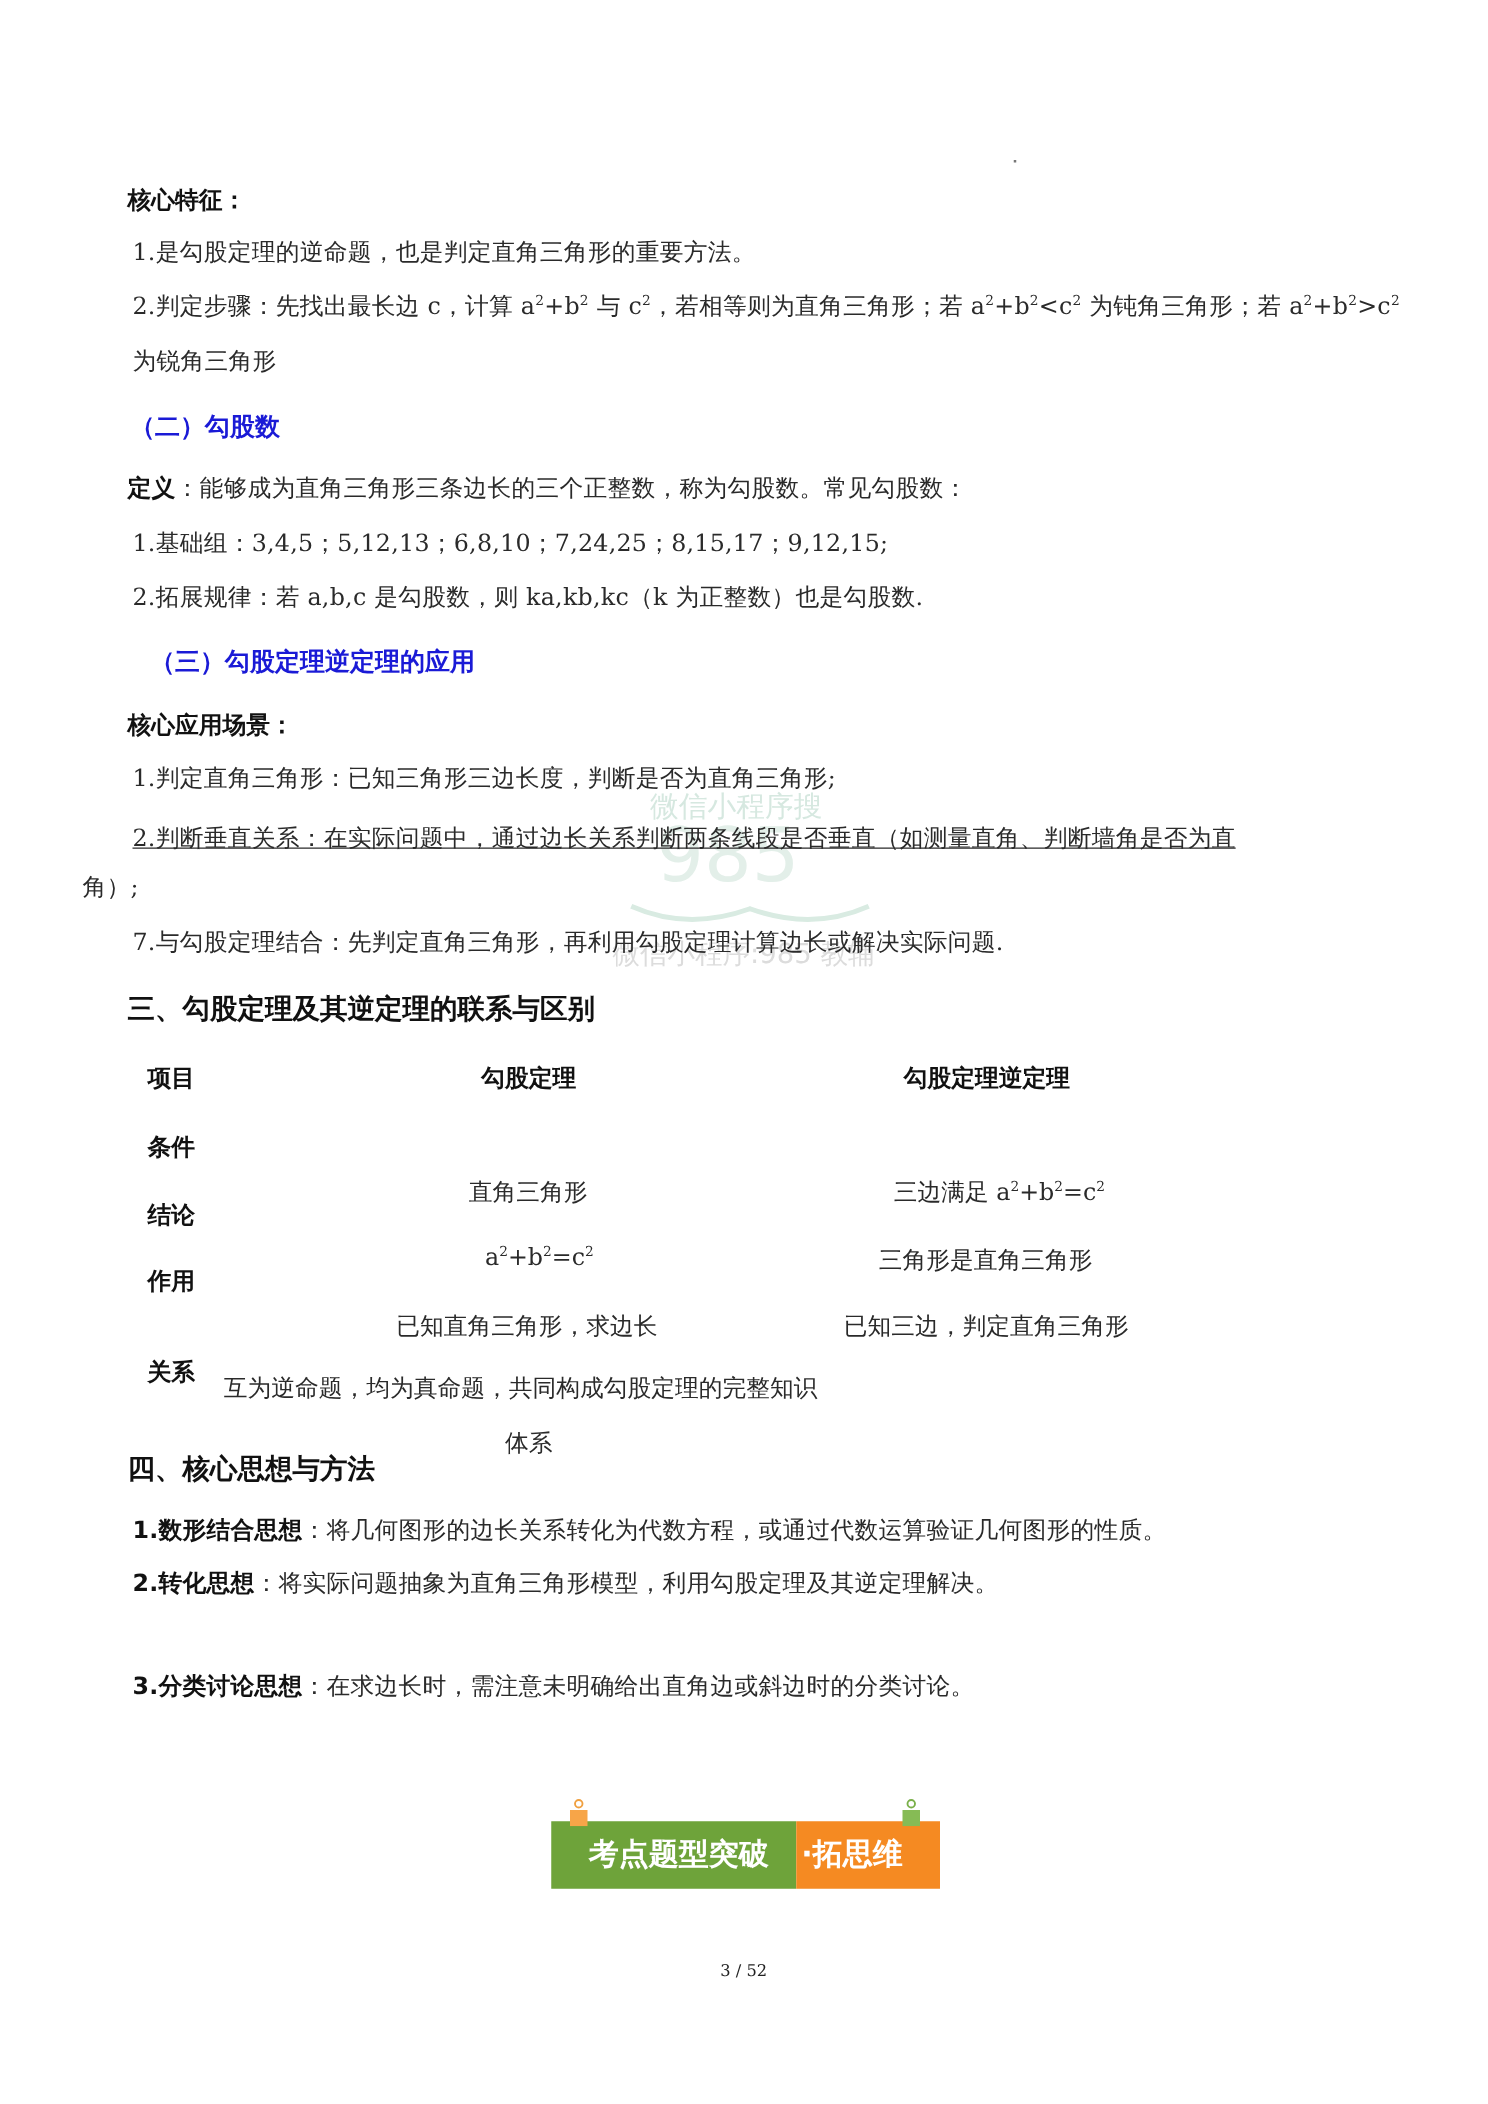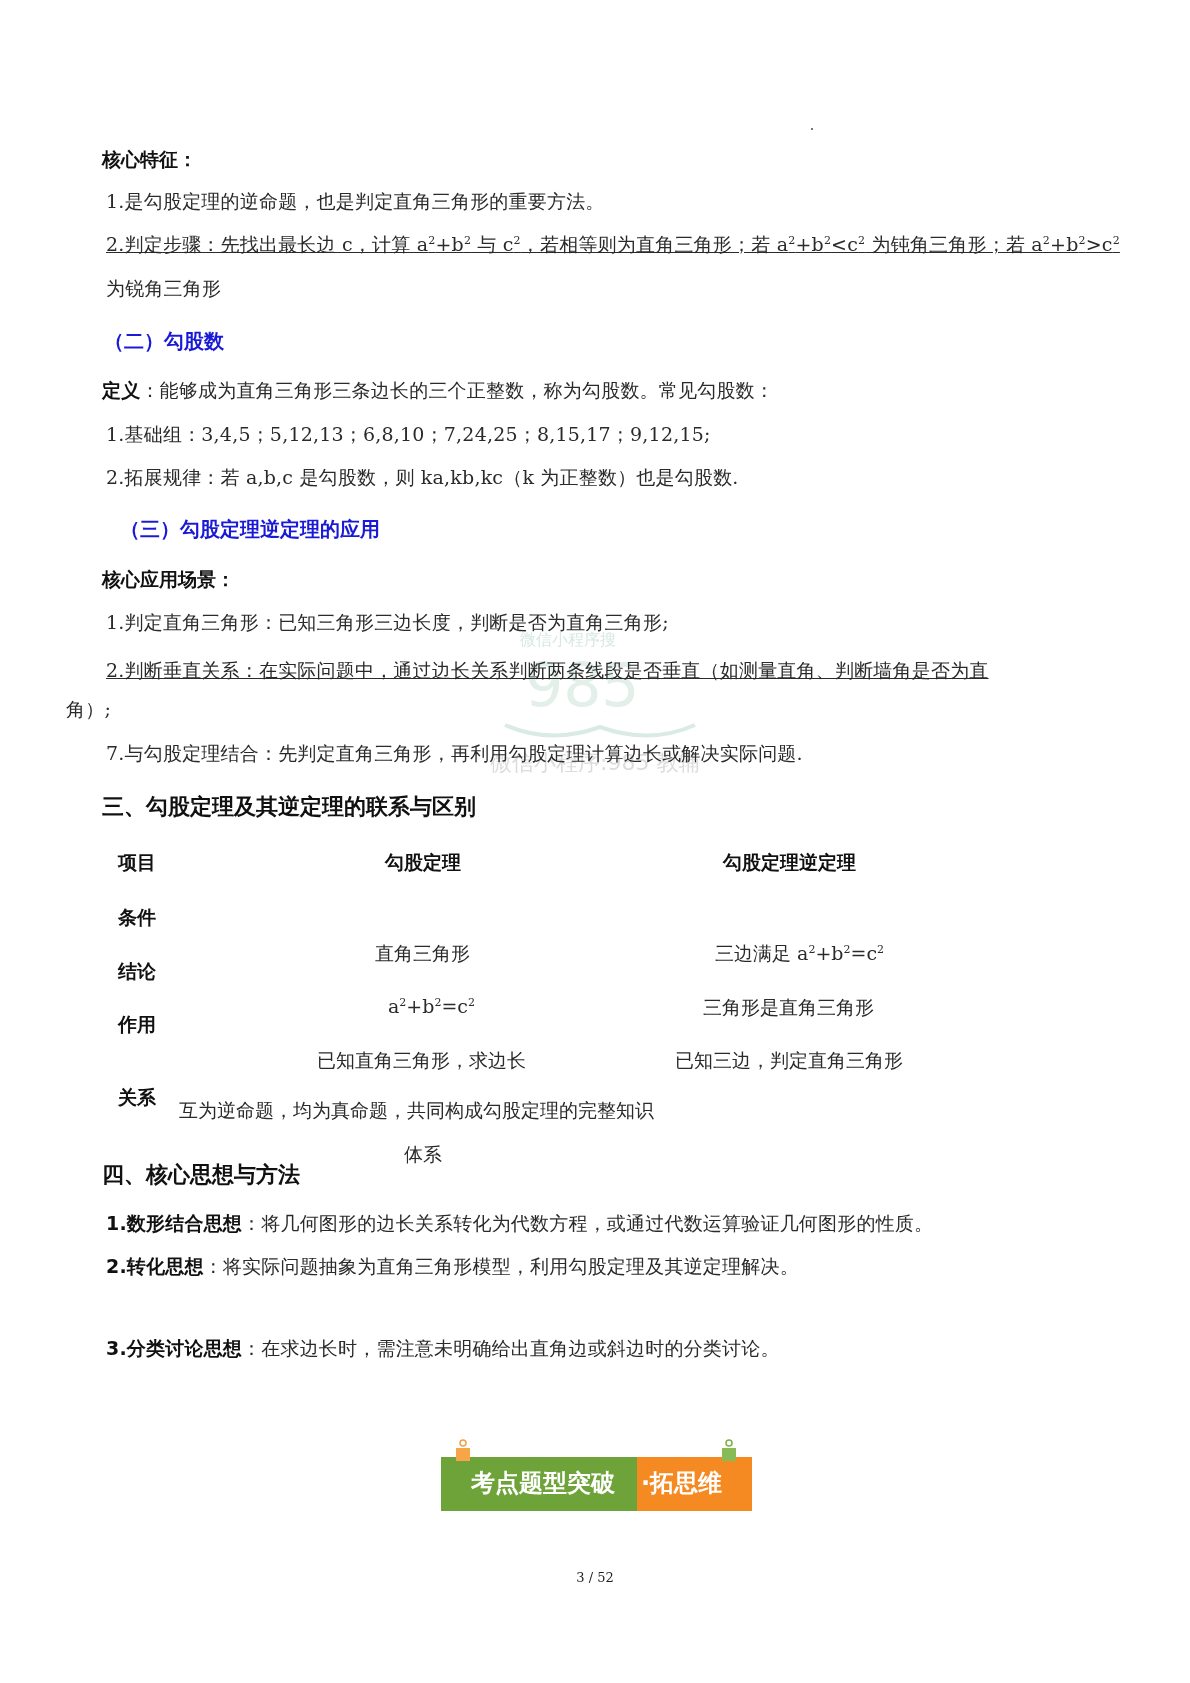--- a/index.html
+++ b/index.html
@@ -7,21 +7,21 @@
            font-family: "DejaVu Serif", "Liberation Serif", serif; color: #222; }
     .abs { position: absolute; white-space: nowrap; }
     .p { font-size: 19px; color: #2a2a2a; letter-spacing: 0.2px; }
     .bold-label { font-family: "DejaVu Sans", "Liberation Sans", sans-serif; font-weight: bold; color: #111; font-size: 19px; }
     .blue-h { font-family: "DejaVu Sans", "Liberation Sans", sans-serif; font-weight: bold; color: #1a1ad6; font-size: 20px; }
     .h2 { font-family: "DejaVu Sans", "Liberation Sans", sans-serif; font-weight: bold; color: #111; font-size: 22px; }
     sup { font-size: 11px; vertical-align: 7px; line-height: 0; }
     .tcell { font-size: 19px; color: #2a2a2a; text-align: center; margin-top: 36px; }
     .thead { font-family: "DejaVu Sans", "Liberation Sans", sans-serif; font-weight: bold; color: #111; font-size: 19px; }
     .watermark { position: absolute; left: 480px; top: 630px; width: 240px; height: 160px; pointer-events: none; }
-    .wm-top { position: absolute; left: 40px; top: 0; font-family: "DejaVu Sans", sans-serif; font-size: 16px; color: #d6e8e0; }
+    .wm-top { position: absolute; left: 40px; top: 0; font-family: "DejaVu Sans", sans-serif; font-size: 23px; color: #d6e8e0; }
     .wm-num { position: absolute; left: 45px; top: 20px; font-family: "DejaVu Sans", sans-serif; font-size: 60px; font-weight: normal; color: #e3efe9; }
     .wm-bottom { position: absolute; left: 10px; top: 118px; font-family: "DejaVu Sans", sans-serif; font-size: 22px; color: #dcdcdc; }
     .banner { position: absolute; left: 441px; top: 1457px; width: 311px; height: 54px; padding-left: 12px; }
     .banner-green { position: absolute; left: 0; top: 0; width: 196px; height: 54px; background: #6ea33a; }
     .banner-orange { position: absolute; left: 196px; top: 0; width: 115px; height: 54px; background: #f58a22; }
     .banner-text { position: absolute; top: 10px; font-family: "DejaVu Sans", sans-serif; font-weight: bold; font-size: 24px; color: #ffffff; }
     .clip { position: absolute; top: -18px; width: 16px; height: 22px; }
     .page-num { position: absolute; left: 0; width: 1190px; top: 1570px; text-align: center; font-size: 13px; color: #222; }
     .dot { position: absolute; left: 811px; top: 128px; width: 2px; height: 2px; background: #777; }
   </style>
@@ -34,21 +34,21 @@
   <div class="wm-top">微信小程序搜</div>
   <div class="wm-num">985</div>
   <svg style="position:absolute;left:20px;top:85px;" width="200" height="30">
     <path d="M5 10 Q50 30 100 12 Q150 30 195 10" stroke="#d9ebe2" stroke-width="4" fill="none"></path>
   </svg>
   <div class="wm-bottom">微信小程序:985 教辅</div>
 </div>
 
 <div class="abs bold-label" style="left:102px; top:147px;">核心特征：</div>
 <div class="abs p" style="left:106px; top:189px;">1.是勾股定理的逆命题，也是判定直角三角形的重要方法。</div>
-<div class="abs p" style="left:106px; top:232px;text-decoration:underline;">
+<div class="abs p" style="left:106px; top:232px;">
   <span>2.判定步骤：先找出最长边 c，计算 a</span><sup>2</sup><span>+b</span><sup>2</sup><span> 与 c</span><sup>2</sup><span>，若相等则为直角三角形；若 a</span><sup>2</sup><span>+b</span><sup>2</sup><span>&lt;c</span><sup>2</sup><span>  为钝角三角形；若 a</span><sup>2</sup><span>+b</span><sup>2</sup><span>&gt;c</span><sup>2</sup>
 </div>
 <div class="abs p" style="left:106px; top:276px;">为锐角三角形</div>
 
 <div class="abs blue-h" style="left:104px; top:328px;">（二）勾股数</div>
 <div class="abs p" style="left:102px; top:378px;">
   <span class="bold-label">定义</span><span>：能够成为直角三角形三条边长的三个正整数，称为勾股数。常见勾股数：</span>
 </div>
 <div class="abs p" style="left:106px; top:422px;">1.基础组：3,4,5；5,12,13；6,8,10；7,24,25；8,15,17；9,12,15;</div>
 <div class="abs p" style="left:106px; top:465px;">2.拓展规律：若 a,b,c 是勾股数，则 ka,kb,kc（k 为正整数）也是勾股数.</div>

